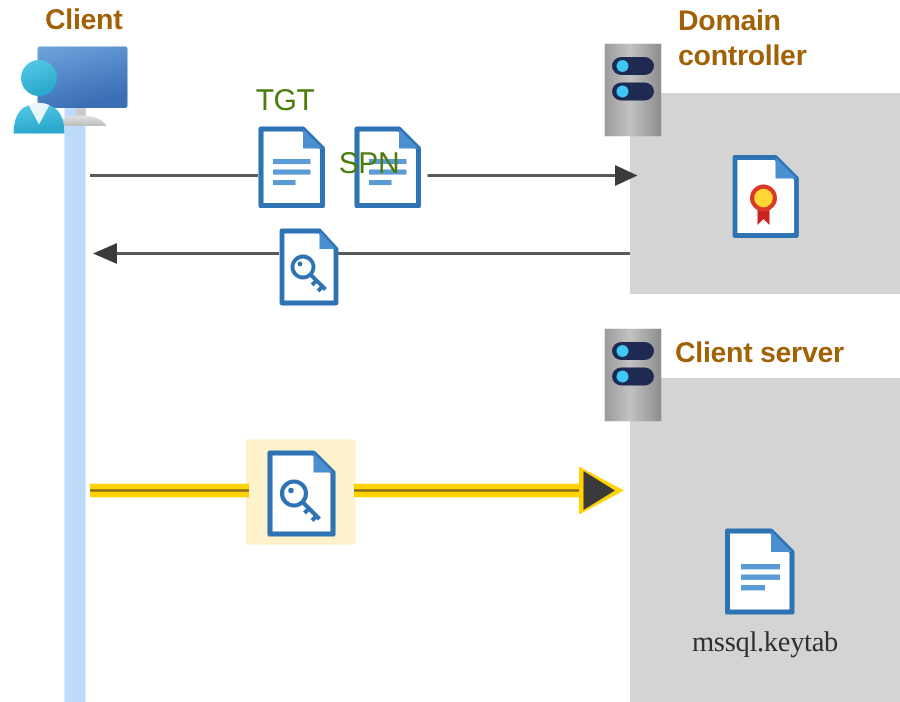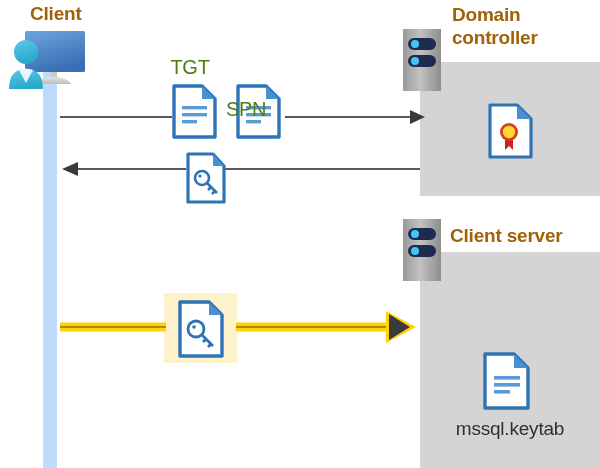--- a/index.html
+++ b/index.html
@@ -40,21 +40,21 @@
     left: 450px; top: 224px;
     width: 150px;
   }
   .file-caption {
     font-size: 19px;
     color: #303030;
     letter-spacing: -0.2px;
     text-align: center;
   }
   #keytab-caption {
-    left: 420px; top: 418px; width: 180px;
+    left: 420px; top: 418px; width: 180px; font-family: Liberation Serif, serif;
   }
 
   
   .server-panel {
     background: #d4d4d4;
   }
   #dc-panel { left: 420px; top: 62px; width: 180px; height: 134px; }
   #linux-panel { left: 420px; top: 252px; width: 180px; height: 216px; }
 
   

